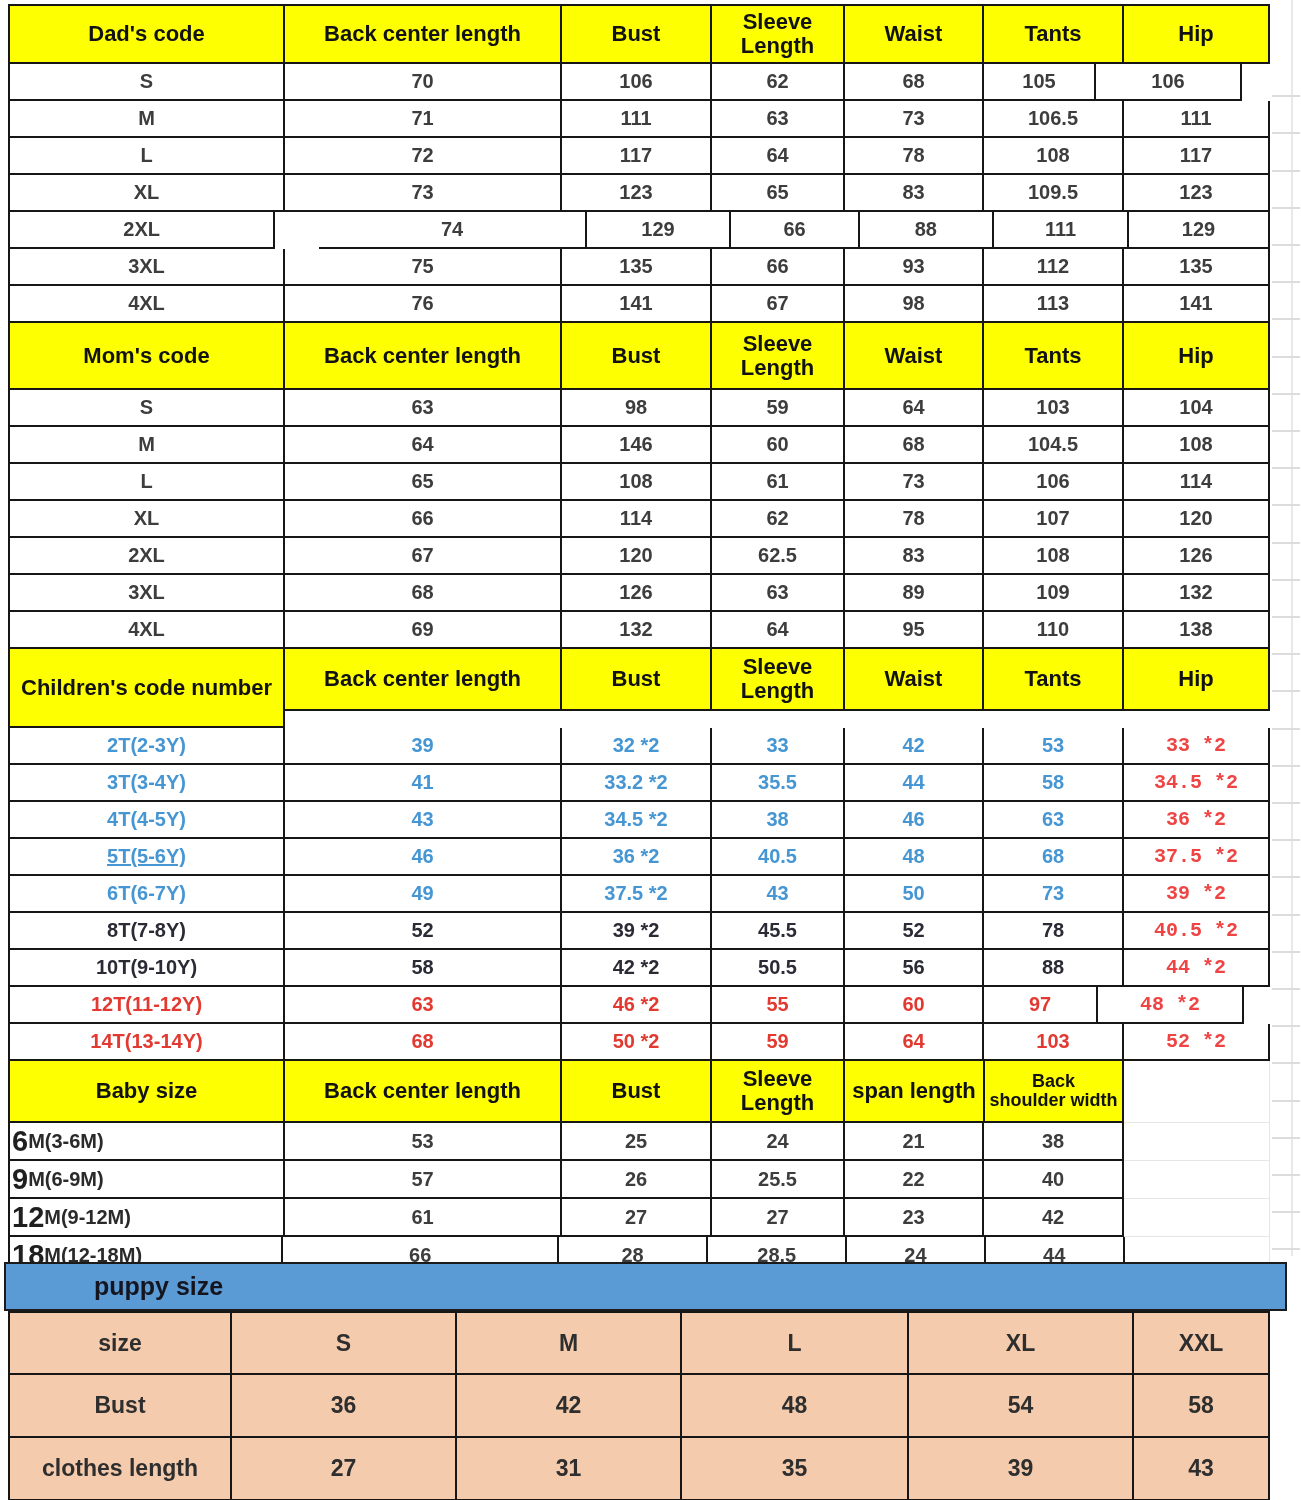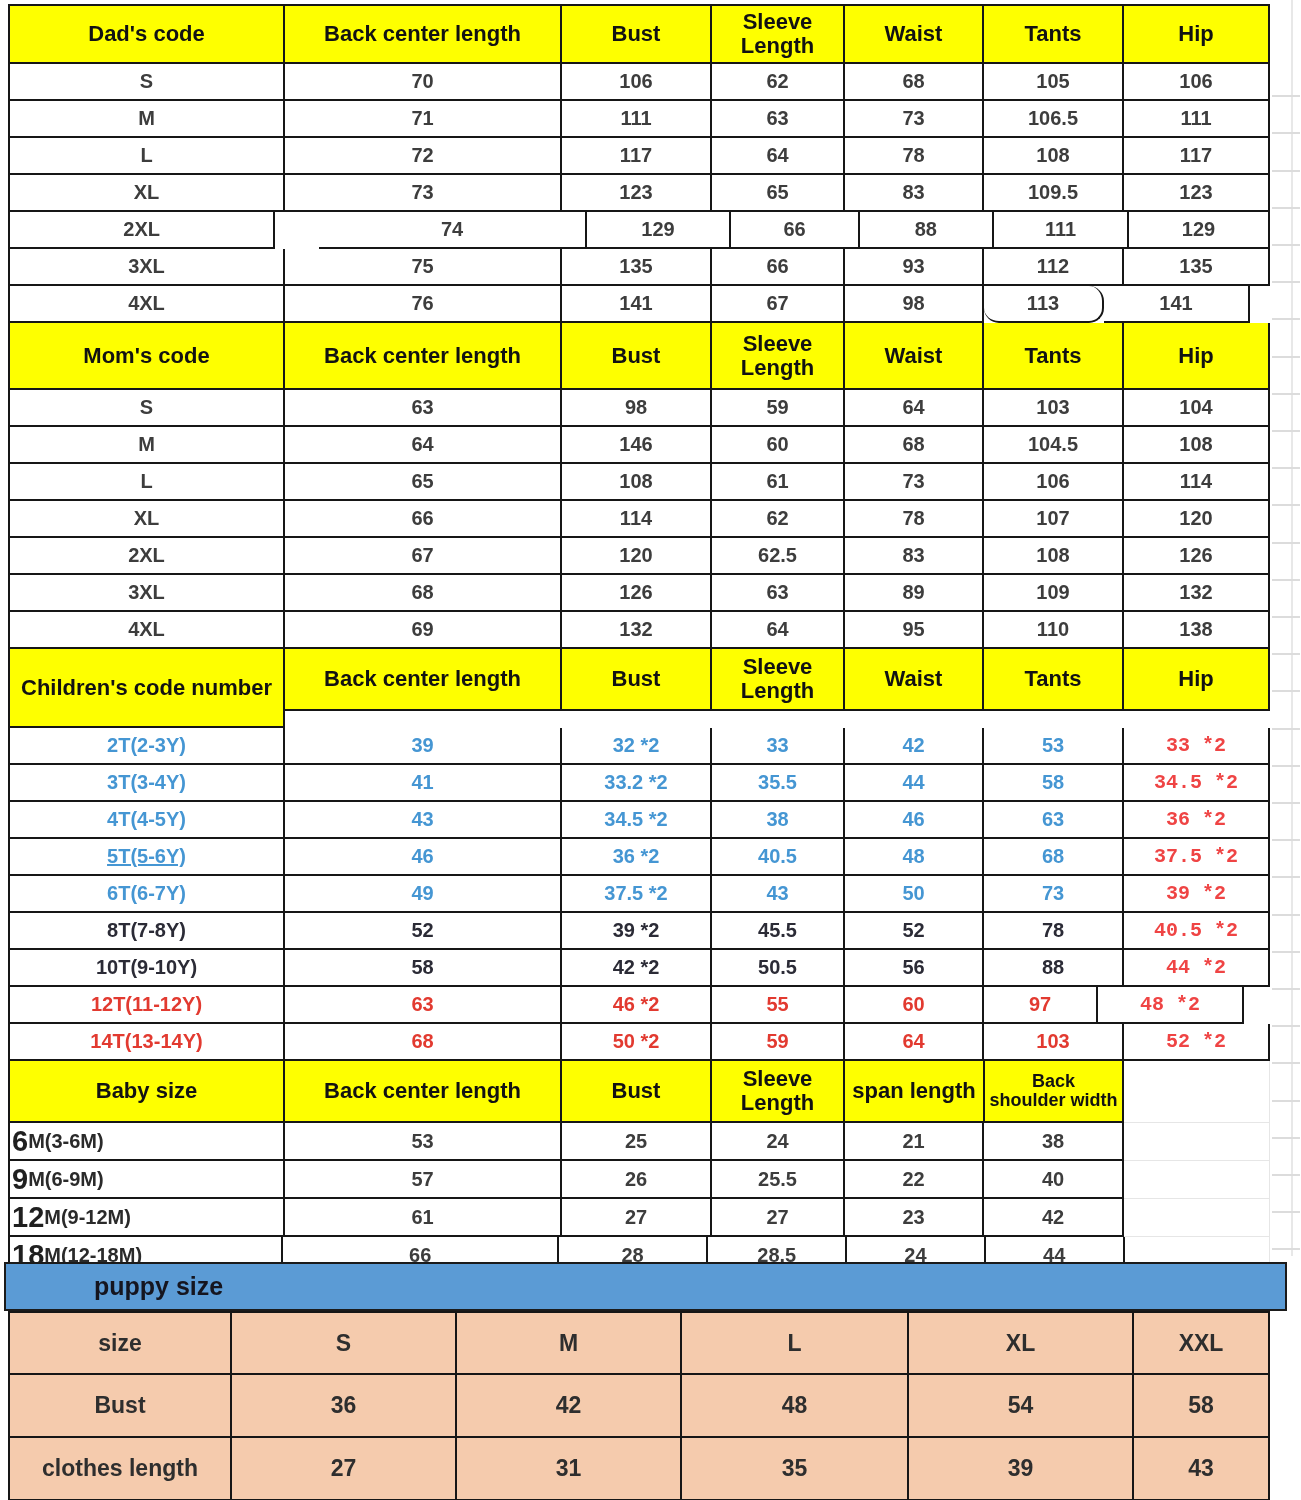--- a/index.html
+++ b/index.html
@@ -92,21 +92,21 @@
         <div class="c h" style="width: 139px; height: 58px;">Waist</div>
         <div class="c h" style="width: 140px; height: 58px;">Tants</div>
         <div class="c h" style="width: 146px; height: 58px;">Hip</div>
       </div>
       <div class="row">
         <div class="c d" style="width: 275px; height: 37px;">S</div>
         <div class="c d" style="width: 277px; height: 37px;">70</div>
         <div class="c d" style="width: 150px; height: 37px;">106</div>
         <div class="c d" style="width: 133px; height: 37px;">62</div>
         <div class="c d" style="width: 139px; height: 37px;">68</div>
-        <div class="c d" style="width: 140px; height: 37px;">105</div>
+        <div class="c d" style="width: 112px; height: 37px;">105</div>
         <div class="c d" style="width: 146px; height: 37px;">106</div>
       </div>
       <div class="row">
         <div class="c d" style="width: 275px; height: 37px;">M</div>
         <div class="c d" style="width: 277px; height: 37px;">71</div>
         <div class="c d" style="width: 150px; height: 37px;">111</div>
         <div class="c d" style="width: 133px; height: 37px;">63</div>
         <div class="c d" style="width: 139px; height: 37px;">73</div>
         <div class="c d" style="width: 140px; height: 37px;">106.5</div>
         <div class="c d" style="width: 146px; height: 37px;">111</div>
@@ -146,21 +146,21 @@
         <div class="c d" style="width: 139px; height: 37px;">93</div>
         <div class="c d" style="width: 140px; height: 37px;">112</div>
         <div class="c d" style="width: 146px; height: 37px;">135</div>
       </div>
       <div class="row">
         <div class="c d" style="width: 275px; height: 37px;">4XL</div>
         <div class="c d" style="width: 277px; height: 37px;">76</div>
         <div class="c d" style="width: 150px; height: 37px;">141</div>
         <div class="c d" style="width: 133px; height: 37px;">67</div>
         <div class="c d" style="width: 139px; height: 37px;">98</div>
-        <div class="c d" style="width: 120px; height: 37px; border-radius: 15px;">113</div>
+        <div class="c d" style="width: 140px; height: 37px;">113</div>
         <div class="c d" style="width: 146px; height: 37px;">141</div>
       </div>
       <div class="row">
         <div class="c h" style="width: 275px; height: 67px;">Mom's code</div>
         <div class="c h" style="width: 277px; height: 67px;">Back center length</div>
         <div class="c h" style="width: 150px; height: 67px;">Bust</div>
         <div class="c h" style="width: 133px; height: 67px;">Sleeve
 Length</div>
         <div class="c h" style="width: 139px; height: 67px;">Waist</div>
         <div class="c h" style="width: 140px; height: 67px;">Tants</div>

